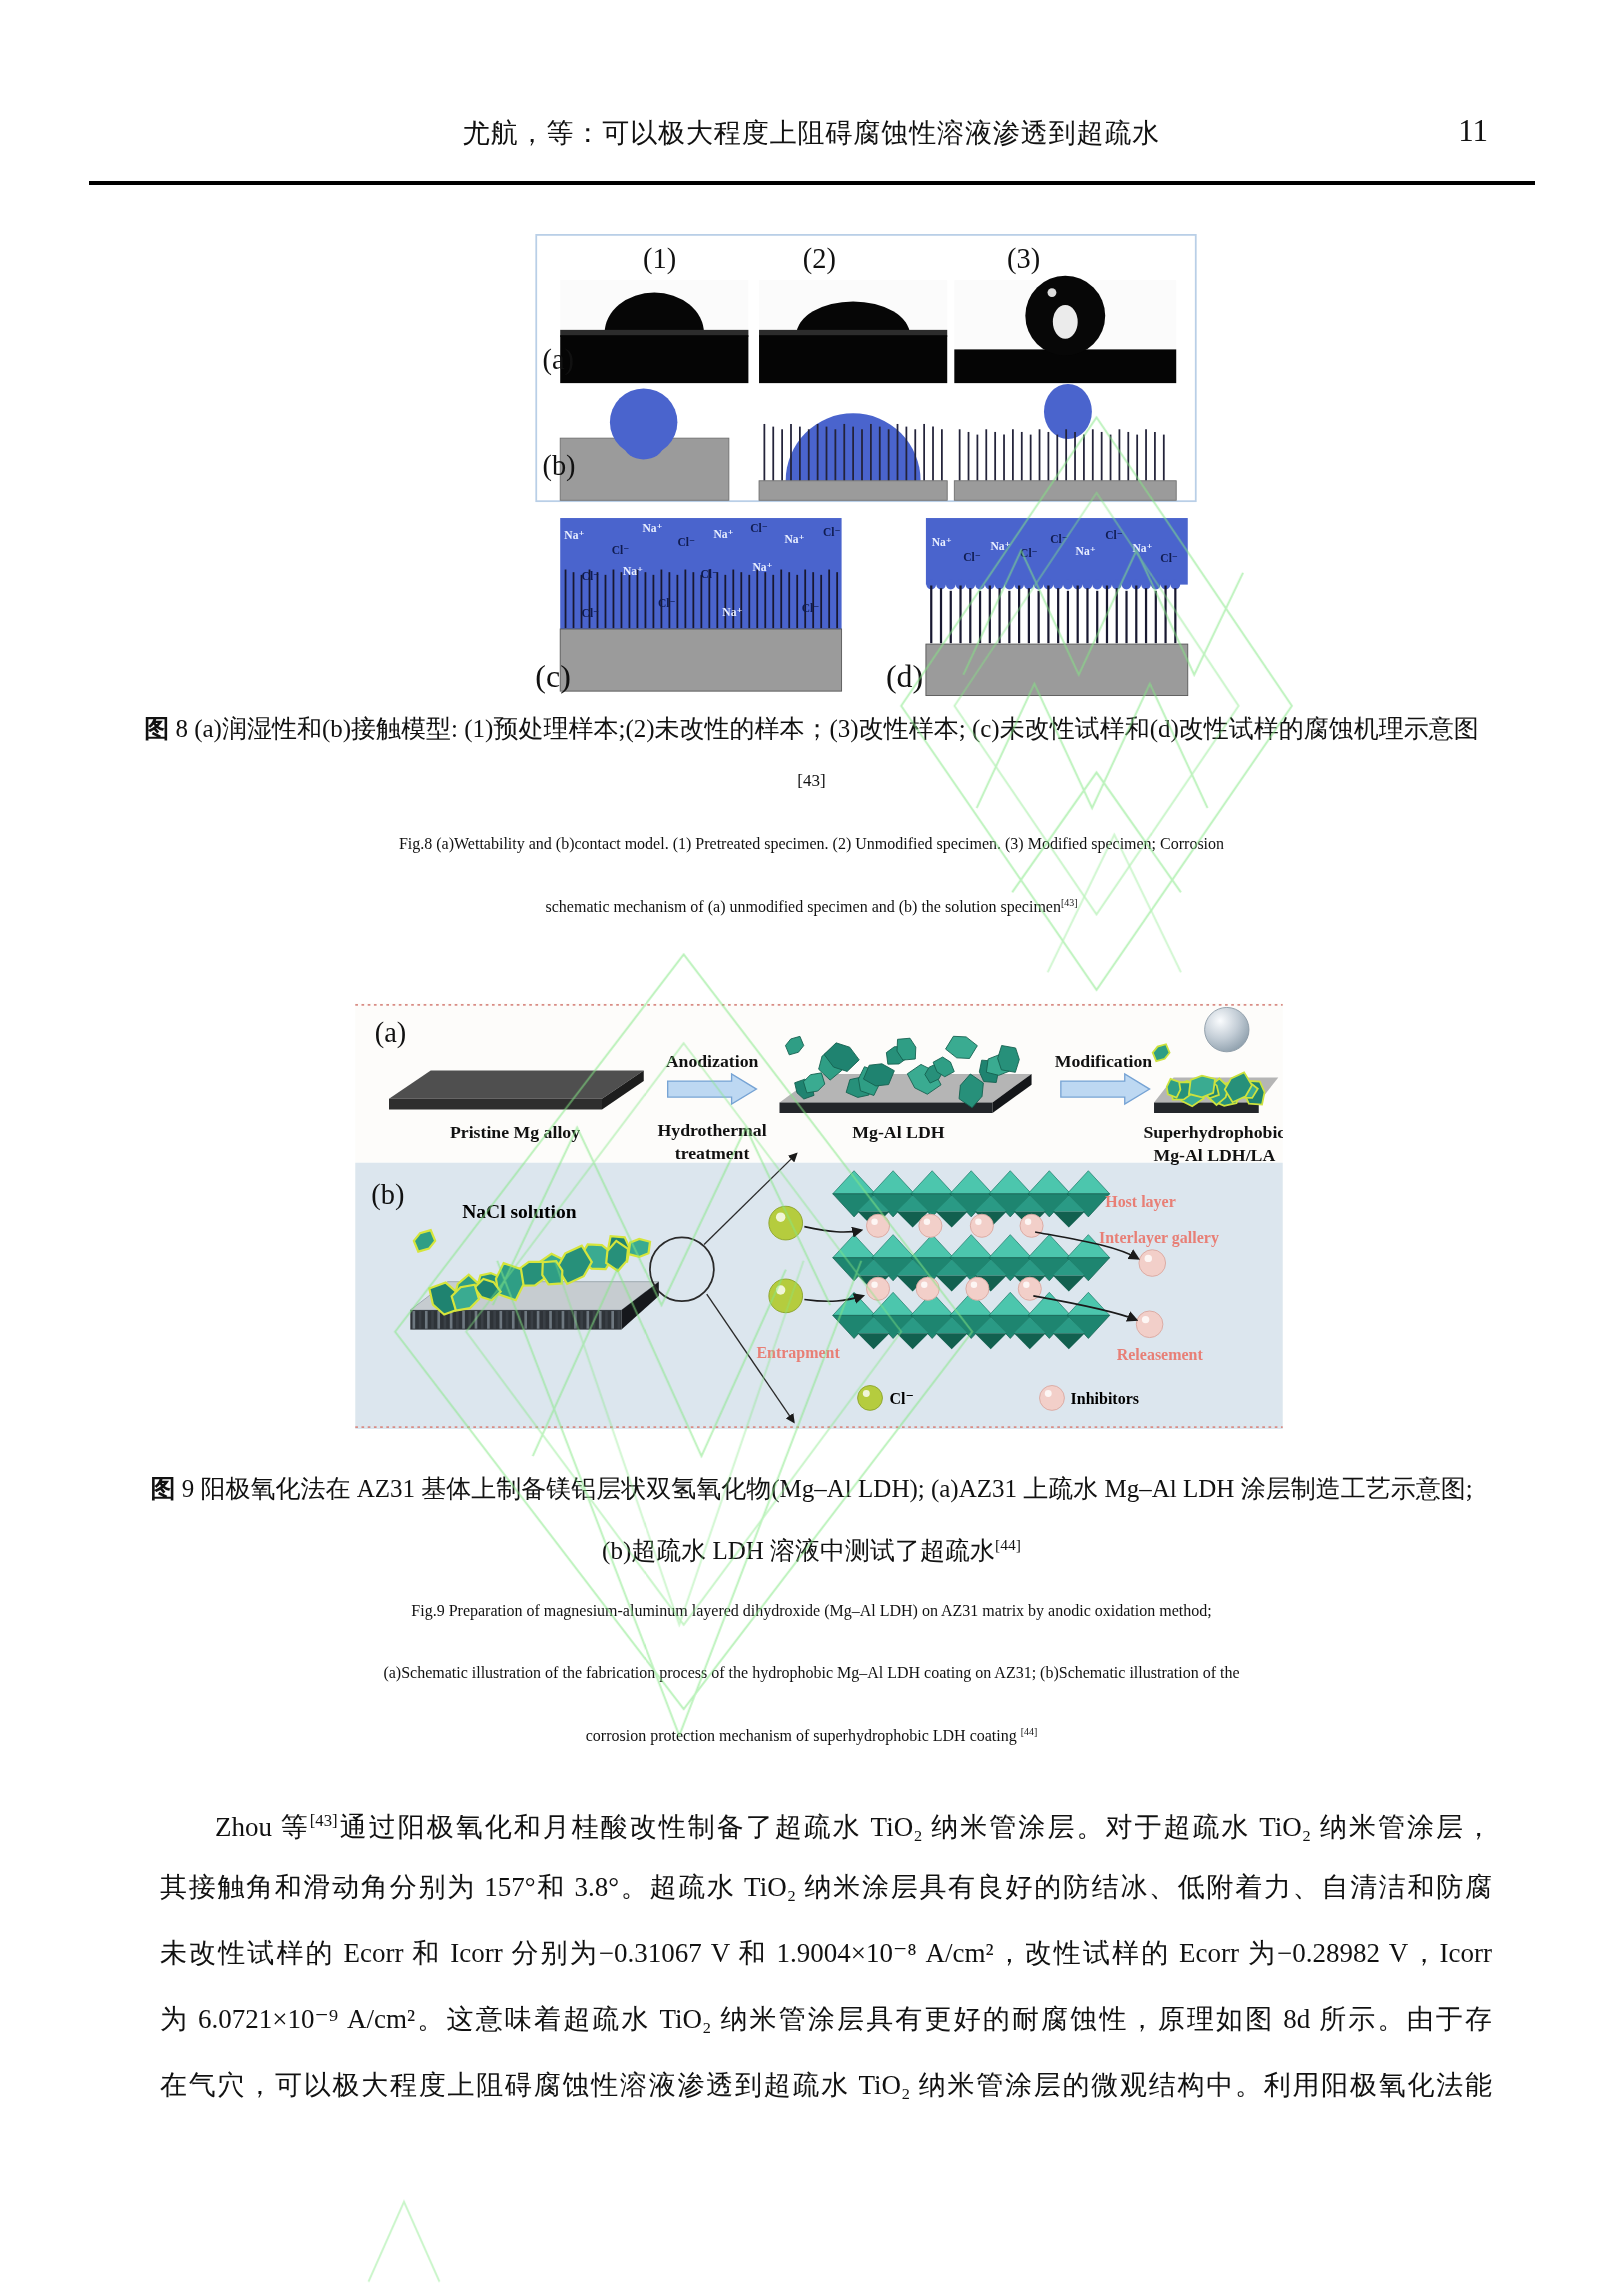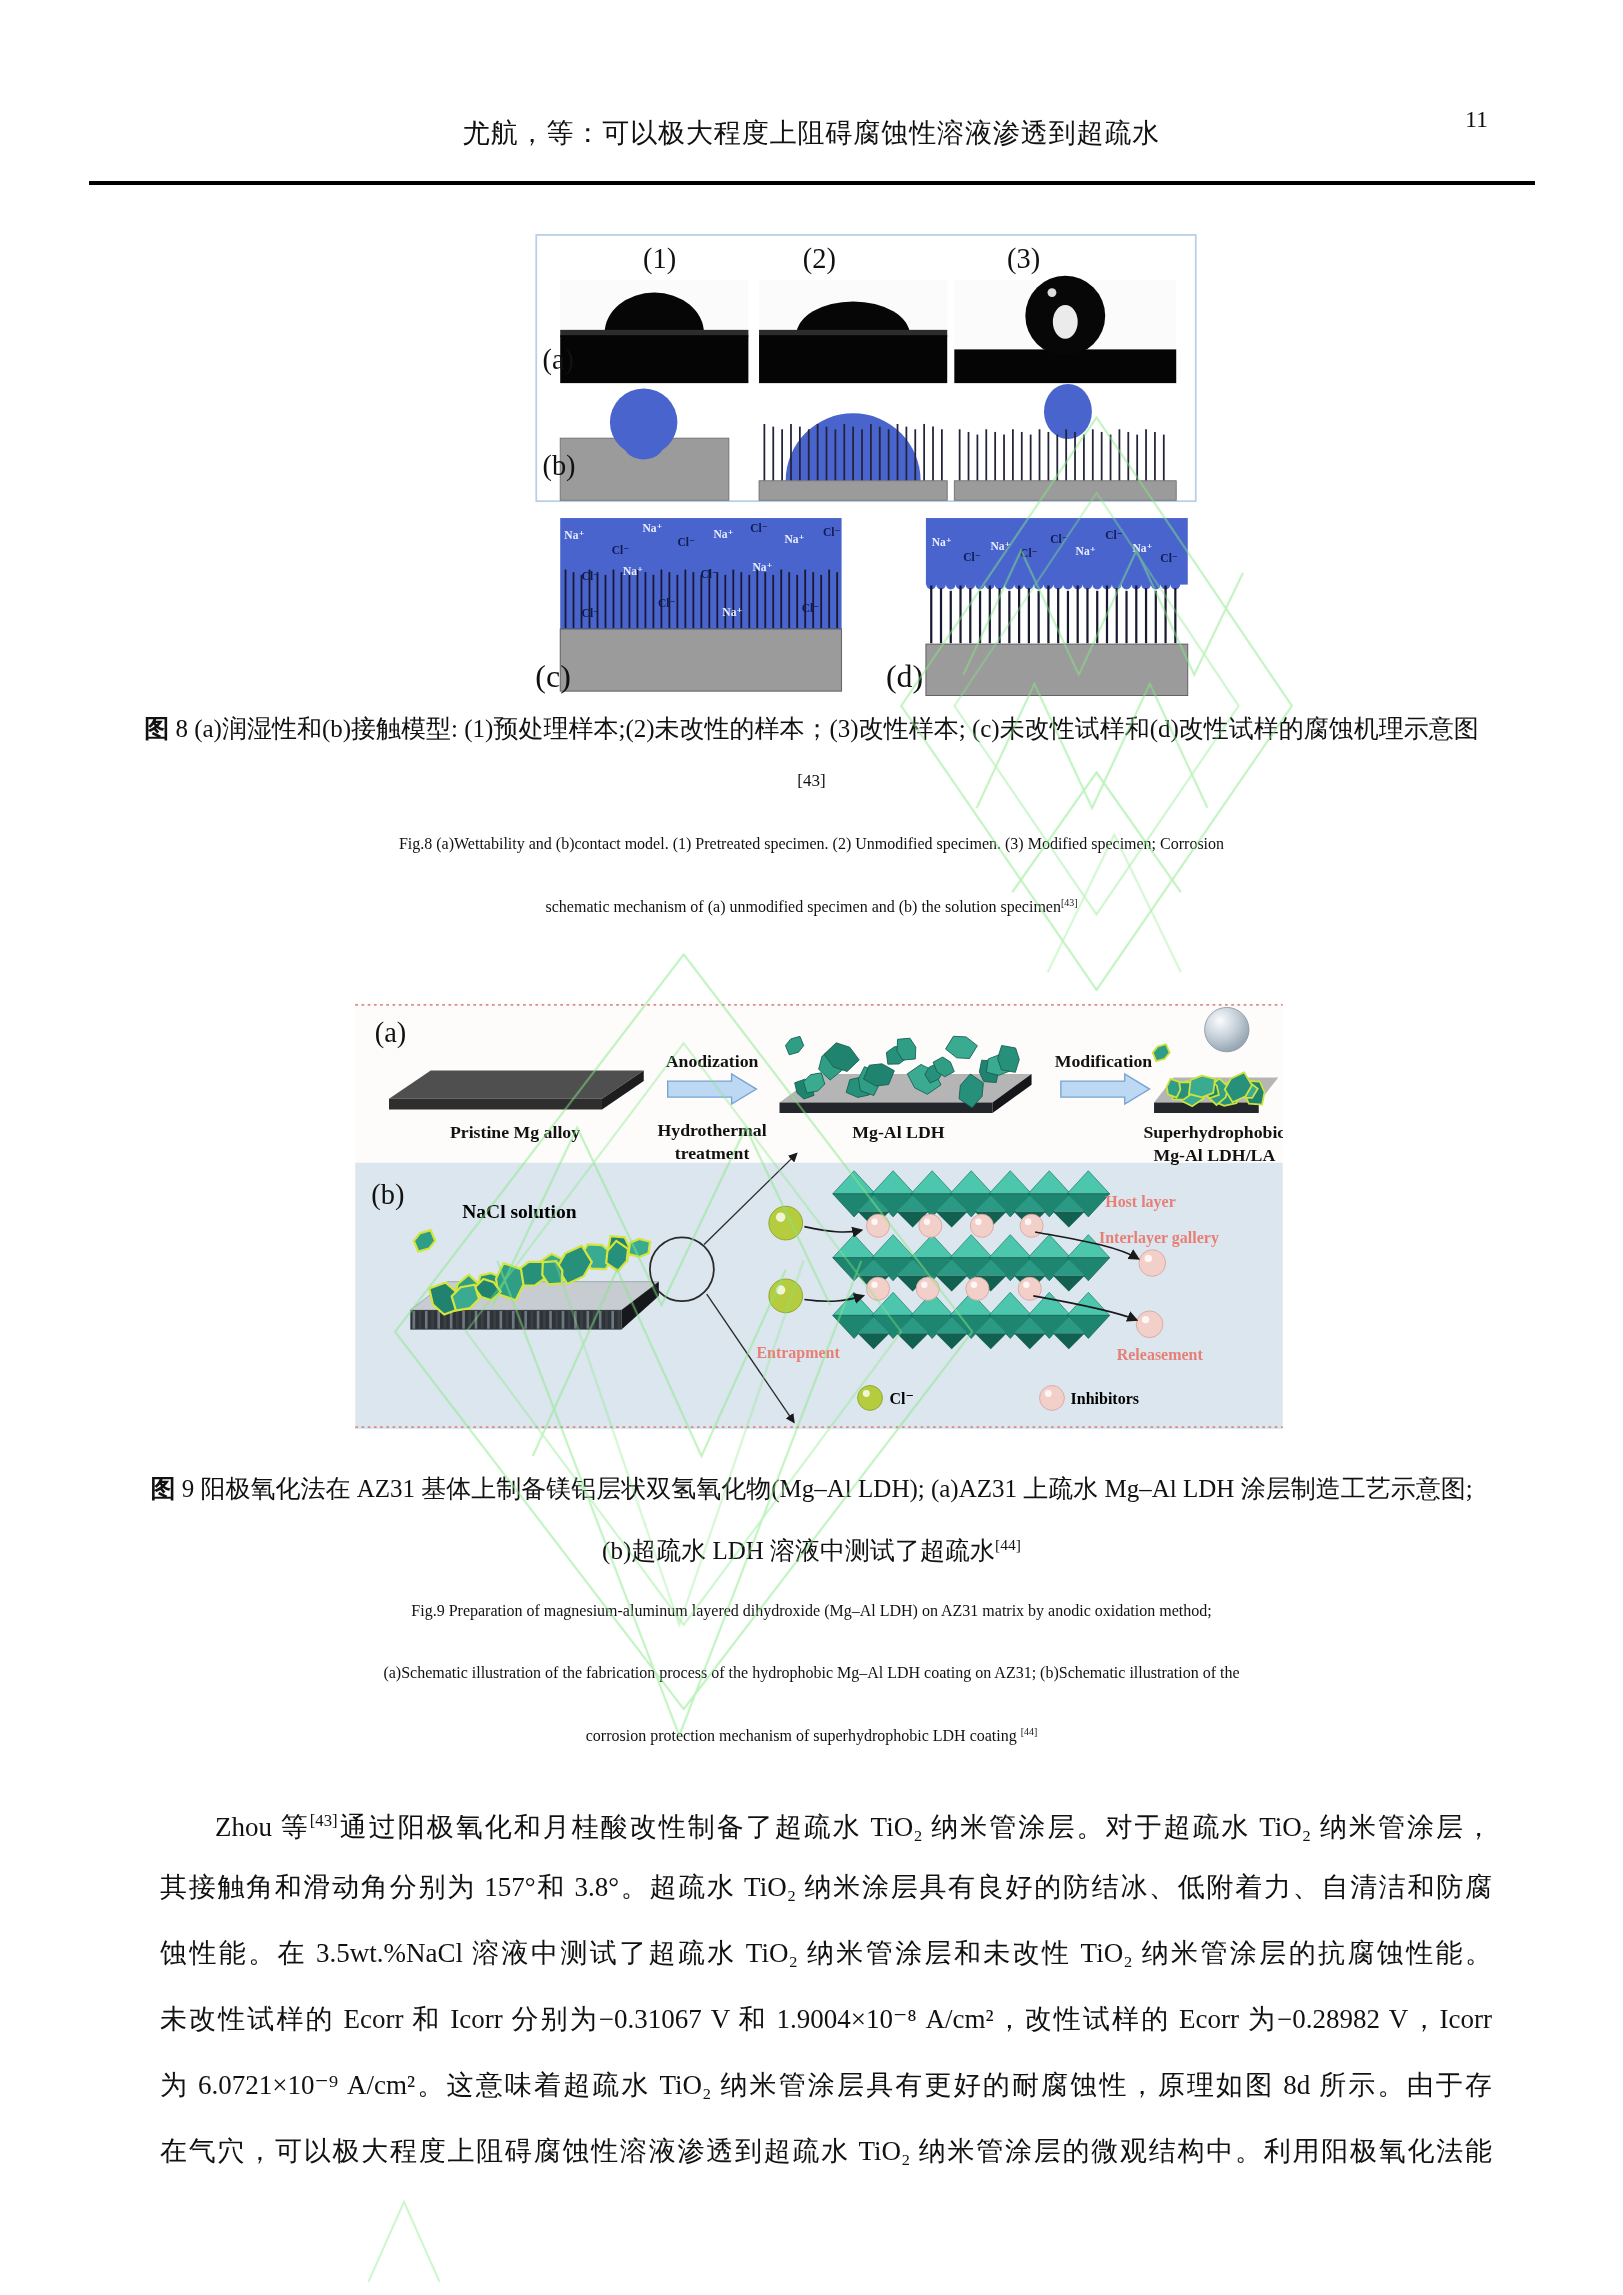--- a/index.html
+++ b/index.html
@@ -1,20 +1,20 @@
 <!DOCTYPE html>
 <html style="font-size:14px"><head>
 <meta charset="utf-8">
 <style>
   html,body{margin:0;padding:0;}
   body{width:1623px;height:2295px;position:relative;background:#ffffff;
        font-family:"Liberation Serif","DejaVu Serif",serif;color:#111;}
   .abs{position:absolute;}
   .header-title{top:115px;left:0;width:100%;text-align:center;font-size:27px;letter-spacing:0.9px;}
-  .page-number{top:106px;right:135px;font-size:24px;}
+  .page-number{top:113px;right:135px;font-size:31px;}
   .header-rule{top:181px;left:89px;width:1446px;height:3.6px;background:#000;}
   .cap{left:0;width:100%;text-align:center;}
   .cap-zh{font-size:25px;}
   .cap-zh .figchar{font-weight:bold;}
   .cap-ref{font-size:17px;}
   .cap-en{font-size:16px;}
   sup{font-size:62%;}
   .bodytext{top:1788px;left:160px;width:1332px;font-size:27px;}
   .bline{height:66px;line-height:66px;text-align:justify;text-align-last:justify;white-space:nowrap;}
   .bline.first{text-indent:55px;}
@@ -552,21 +552,20 @@
 <div class="abs cap cap-en" style="top:1664px;">(a)Schematic illustration of the fabrication process of the hydrophobic Mg–Al LDH coating on AZ31; (b)Schematic illustration of the</div>
 <div class="abs cap cap-en" style="top:1726px;">
   <span>corrosion protection mechanism of superhydrophobic LDH coating </span><sup>[44]</sup>
 </div>
 
 <div class="abs bodytext">
   <div class="bline first">
     <span>Zhou 等</span><sup>[43]</sup><span>通过阳极氧化和月桂酸改性制备了超疏水 TiO₂ 纳米管涂层。对于超疏水 TiO₂ 纳米管涂层，</span>
   </div>
   <div class="bline">其接触角和滑动角分别为 157°和 3.8°。超疏水 TiO₂ 纳米涂层具有良好的防结冰、低附着力、自清洁和防腐</div>
-  <div class="bline">蚀性能。在 3.5wt.%NaCl 溶液中测试了超疏水 TiO₂ 纳米管涂层和未改性 TiO₂ 纳米管涂层的抗腐蚀性能。</div>
   <div class="bline">未改性试样的 Ecorr 和 Icorr 分别为−0.31067 V 和 1.9004×10⁻⁸ A/cm²，改性试样的 Ecorr 为−0.28982 V，Icorr</div>
   <div class="bline">为 6.0721×10⁻⁹ A/cm²。这意味着超疏水 TiO₂ 纳米管涂层具有更好的耐腐蚀性，原理如图 8d 所示。由于存</div>
   <div class="bline">在气穴，可以极大程度上阻碍腐蚀性溶液渗透到超疏水 TiO₂ 纳米管涂层的微观结构中。利用阳极氧化法能</div>
 </div>
 
 <svg class="abs watermark" width="1623" height="2295" viewBox="0 0 1828 2585">
   <g fill="none" stroke="#85e885" stroke-width="2.2" opacity="0.55">
     <path d="M1235,470 L1455,795 L1235,1115 L1015,795 Z"></path>
     <path d="M1235,555 L1395,795 L1235,1030 L1075,795 Z" opacity="0.8"></path>
     <path d="M1085,760 L1150,620 L1215,760 L1280,620 L1345,760 L1400,645"></path>

